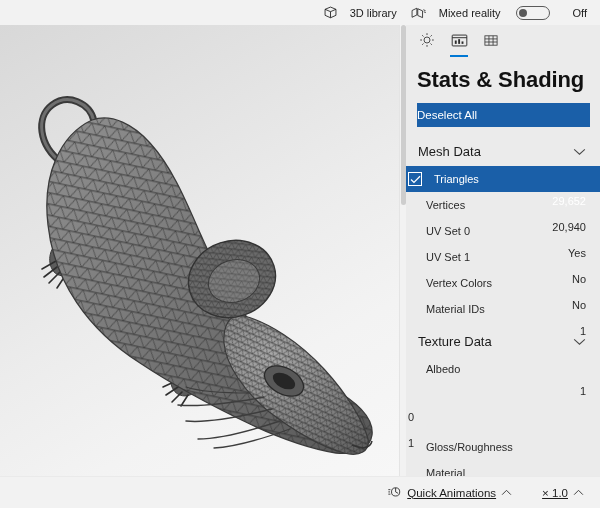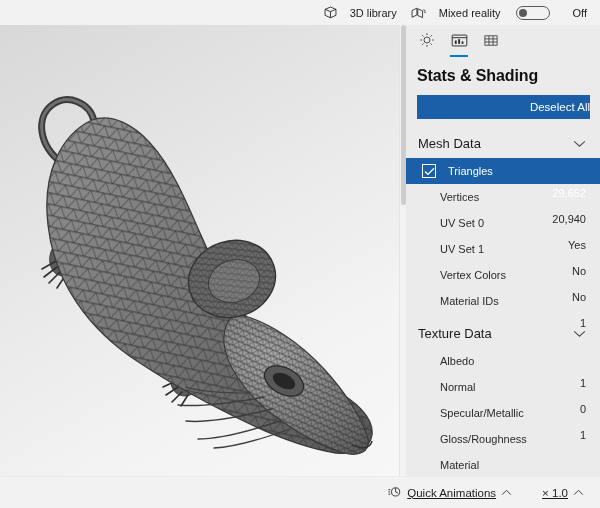--- a/index.html
+++ b/index.html
@@ -118,59 +118,59 @@
   .panel-tab .underline {
     display: none;
     position: absolute;
     left: 6px; right: 6px; bottom: -1px;
     height: 2px;
     background: #0078d4;
   }
   .panel-tab.active .underline { display: block; }
 
   .panel-title {
-    font-size: 16px;
+    font-size: 22px;
     font-weight: bold;
     color: #111;
     padding: 8px 0 6px 11px;
     letter-spacing: -0.1px;
   }
 
   .deselect-btn {
     display: block;
     margin: 4px 10px 10px 11px;
     height: 24px;
     width: 173px;
     background: #1a5fa8;
     color: #ffffff;
     border: none;
     font-family: "Liberation Sans", sans-serif;
     font-size: 11.5px;
-    text-align: right;
+    text-align: left;
     line-height: 24px;
     cursor: pointer;
     padding: 0;
   }
 
   .section-head {
     display: flex;
     align-items: center;
     justify-content: space-between;
     padding: 7px 14px 7px 12px;
     font-size: 13px;
     color: #1b1b1b;
     cursor: default;
   }
   .chev { color: #4a4a4a; line-height: 0; }
 
   .row {
     display: flex;
     align-items: center;
     height: 26px;
-    padding: 0 14px 0 16px;
+    padding: 0 14px 0 2px;
     font-size: 11px;
     color: #2a2a2a;
     box-sizing: border-box;
     cursor: default;
   }
   .row .cb { width: 26px; display: flex; align-items: center; }
   .row .rname { flex: 1; padding-left: 18px; }
   .row .rval { text-align: right; white-space: nowrap; margin-top: 44px; }
   .row.selected {
     background: #1a5fa8;
@@ -440,25 +440,23 @@
           <path d="M1 1.5 L7 7 L13 1.5"></path>
         </svg>
       </span>
     </div>
 
     <div class="row indent">
       <span class="rname">Albedo</span>
       <span class="rval">1</span>
     </div>
     <div class="row indent">
-      <span class="rname">Normal</span>
       <span class="rval">0</span>
     </div>
     <div class="row indent">
-      <span class="rname">Specular/Metallic</span>
       <span class="rval">1</span>
     </div>
     <div class="row indent">
       <span class="rname">Gloss/Roughness</span>
       <span class="rval"></span>
     </div>
     <div class="row indent">
       <span class="rname">Material</span>
       <span class="rval">0</span>
     </div>

